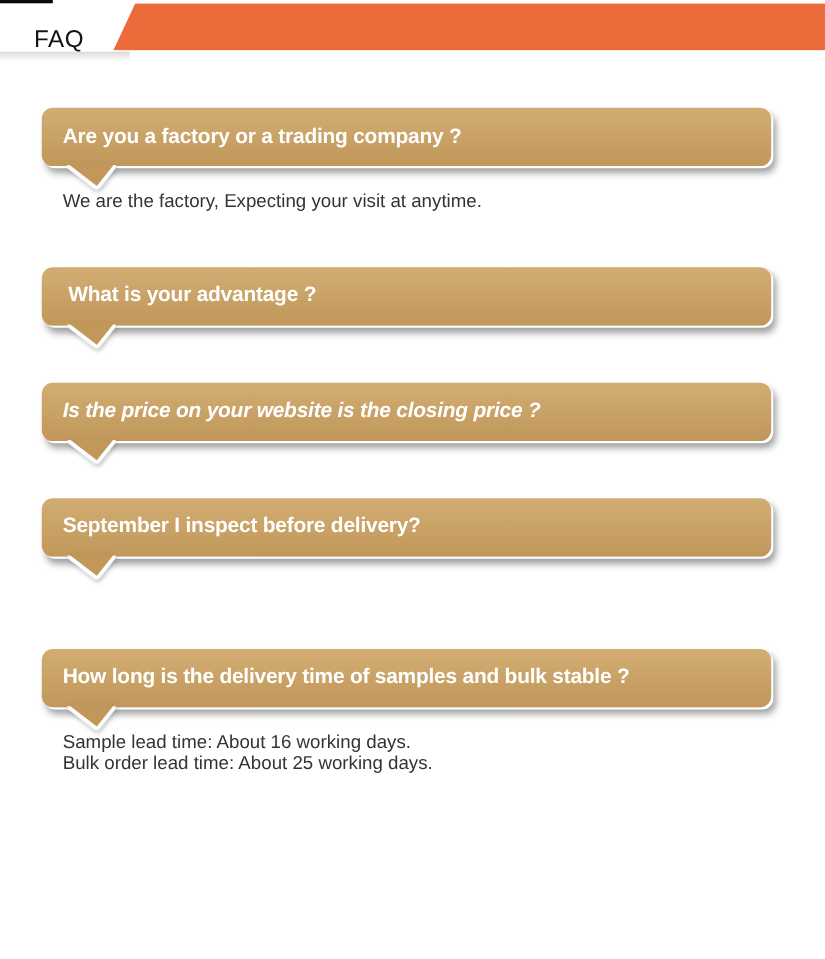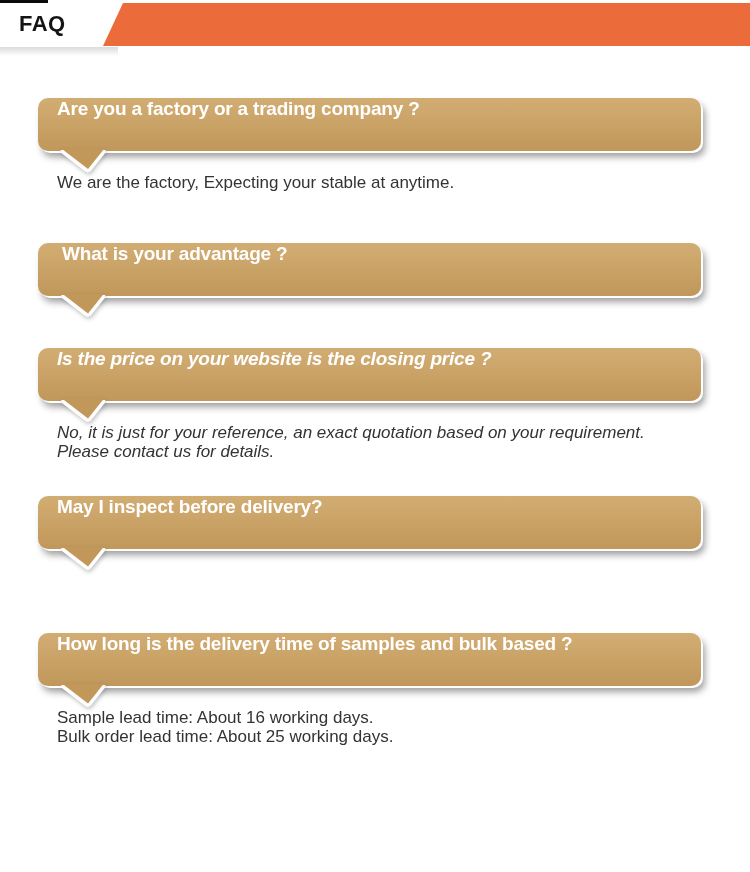--- a/index.html
+++ b/index.html
@@ -15,41 +15,41 @@
   .hdr-topline {
     position: absolute; top: 0; left: 0;
     width: 48px; height: 3px; background: #0a0a0a;
   }
   .hdr-orange {
     position: absolute; top: 3px; left: 0; right: 0; height: 43px;
     background: var(--accent, #ec6b3b);
     clip-path: polygon(123px 0, 100% 0, 100% 100%, 103px 100%);
   }
   .hdr-title {
-    position: absolute; left: 15px; top: 7px; margin: 4px;
-    font-size: 22px; font-weight: bold; color: #141414; letter-spacing: 0.5px;
+    position: absolute; left: 15px; top: 7px; margin: 16px;
+    font-size: 22px; font-weight: normal; color: #141414; letter-spacing: 0.5px;
   }
   .hdr-shadow {
     position: absolute; top: 47px; left: 0; width: 118px; height: 9px;
     background: linear-gradient(to bottom, rgba(0,0,0,0.14), rgba(0,0,0,0));
   }
 
   
   .faq-block { margin-left: 38px; width: 663px; }
   .faq-block.b1 { margin-top: 51px; }
   .faq-block.b2 { margin-top: 50px; }
   .faq-block.b3 { margin-top: 24px; font-style: italic; }
   .faq-block.b4 { margin-top: 30px; }
   .faq-block.b5 { margin-top: 66px; }
 
   .banner {
     height: 53px; border-radius: 10px;
     background: linear-gradient(180deg, var(--banner-hi, #d2ad73), var(--banner-lo, #c1975a));
     box-shadow: 2px 2px 0 #ffffff, 4px 6px 7px rgba(0,0,0,0.38);
-    display: flex;  margin-top: 34px;
+    display: flex; align-items: center; margin-top: 34px;
   }
   .q {
     padding-left: 19px;
     color: var(--question-text, #ffffff);
     font-weight: bold; font-size: 19px; letter-spacing: -0.2px;
     white-space: pre;
   }
   .tail-wrap {
     position: relative; margin-top: -2px; margin-left: 24px;
     width: 42px; height: 20px;
@@ -78,54 +78,52 @@
   <div class="hdr-shadow"></div>
 </header>
 
 <section class="faq-block b1">
   <div class="banner">
       <div class="q">Are you a factory or a trading company ?</div>
     </div>
   <div class="tail-wrap">
       <div class="tail"></div>
     </div>
-  <div class="answer">We are the factory, Expecting your stable at anytime.</div>
+  <div class="answer">We are the factory, Expecting your visit at anytime.</div>
 </section>
 
 <section class="faq-block b2">
   <div class="banner">
       <div class="q"> What is your advantage ?</div>
     </div>
   <div class="tail-wrap">
       <div class="tail"></div>
     </div>
 </section>
 
 <section class="faq-block b3">
   <div class="banner">
       <div class="q">Is the price on your website is the closing price ?</div>
     </div>
   <div class="tail-wrap">
       <div class="tail"></div>
     </div>
-  <div class="answer">No, it is just for your reference, an exact quotation based on your requirement.
-Please contact us for details.</div>
 </section>
 
 <section class="faq-block b4">
   <div class="banner">
-      <div class="q">May I inspect before delivery?</div>
+      <div class="q">September I inspect before delivery?</div>
     </div>
   <div class="tail-wrap">
       <div class="tail"></div>
     </div>
 </section>
 
 <section class="faq-block b5">
   <div class="banner">
-      <div class="q">How long is the delivery time of samples and bulk based ?</div>
+      <div class="q">How long is the delivery time of samples and bulk stable ?</div>
     </div>
   <div class="tail-wrap">
       <div class="tail"></div>
     </div>
   <div class="answer">Sample lead time: About 16 working days.
 Bulk order lead time: About 25 working days.</div>
 </section>
 
 </body></html>

